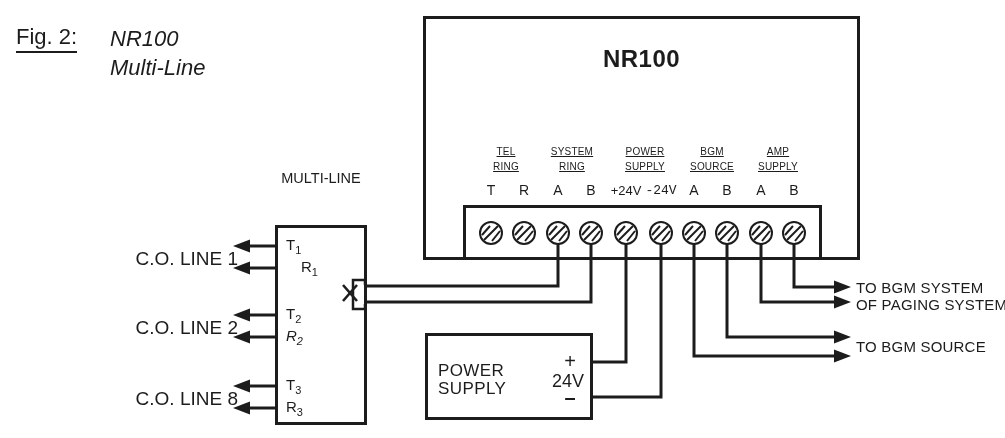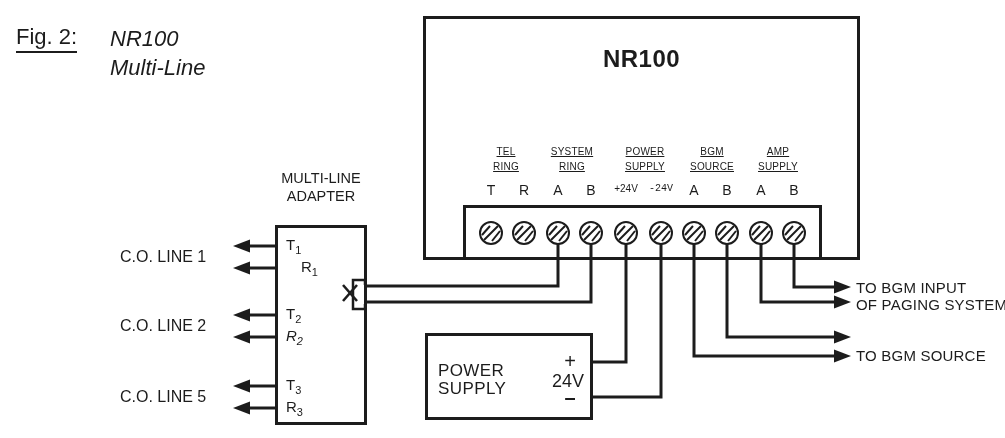--- a/index.html
+++ b/index.html
@@ -12,26 +12,26 @@
   .abs{position:absolute;white-space:nowrap;}
   .box{position:absolute;border:3px solid #1c1c1c;box-sizing:border-box;background:transparent;}
   .fig-label{left:16px;top:24px;font-size:22px;border-bottom:2px solid #1c1c1c;padding-bottom:1px;}
   .fig-title{left:110px;top:24px;font-size:22px;font-style:italic;line-height:29px;}
   .fig-title span{display:block;}
   .nr100-title{left:423px;top:45px;width:437px;text-align:center;font-size:24px;font-weight:bold;letter-spacing:0.5px;}
   .grp{font-size:10px;letter-spacing:0.2px;transform:translateX(-50%);text-decoration:underline;}
   .grp1{top:146px;}
   .grp2{top:161px;}
   .term-letter{top:182px;font-size:14px;transform:translateX(-50%);}
-  .term-volt{top:183px;font-size:10px;transform:translateX(-50%);}
+  .term-volt{top:183px;font-size:13px;transform:translateX(-50%);}
   .adpt-head{left:246px;top:170px;width:150px;text-align:center;font-size:14.5px;line-height:17.5px;}
   .adpt-head span{display:block;}
   .adpt-term{left:286px;font-size:15px;}
   .adpt-term sub{font-size:11px;}
-  .co-line{left:120px;width:112px;font-size:16px;}
+  .co-line{left:126px;width:112px;text-align:right;font-size:19px;}
   .ps-name{left:438px;font-size:17px;letter-spacing:0.4px;}
   .ps-sign{transform:translateX(-50%);}
   .out-label{left:856px;font-size:15px;letter-spacing:0.2px;}
   svg.wires{position:absolute;left:0;top:0;z-index:5;}
   .txt{z-index:6;}
 </style>
 </head>
 <body>
 
 <div class="box" style="left:423px;top:16px;width:437px;height:244px;"></div>
@@ -132,35 +132,34 @@
 <span class="abs txt term-letter" style="left:591px;">B</span>
 <span class="abs txt term-volt" style="left:626px;">+24V</span>
 <span class="abs txt term-volt" style="left:661px;font-family:Liberation Mono, monospace;">-24V</span>
 <span class="abs txt term-letter" style="left:694px;">A</span>
 <span class="abs txt term-letter" style="left:727px;">B</span>
 <span class="abs txt term-letter" style="left:761px;">A</span>
 <span class="abs txt term-letter" style="left:794px;">B</span>
 
 <div class="abs txt adpt-head">
   <span>MULTI-LINE</span>
-  <span>ADAPTER</span>
 </div>
 
 <span class="abs txt adpt-term" style="top:236px;"><span>T</span><sub>1</sub></span>
 <span class="abs txt adpt-term" style="top:258px;margin-left:15px;"><span>R</span><sub>1</sub></span>
 <span class="abs txt adpt-term" style="top:305px;"><span>T</span><sub>2</sub></span>
 <span class="abs txt adpt-term" style="top:327px;font-style:italic;"><span>R</span><sub>2</sub></span>
 <span class="abs txt adpt-term" style="top:376px;"><span>T</span><sub>3</sub></span>
 <span class="abs txt adpt-term" style="top:398px;"><span>R</span><sub>3</sub></span>
 
 <span class="abs txt co-line" style="top:248px;">C.O. LINE 1</span>
 <span class="abs txt co-line" style="top:317px;">C.O. LINE 2</span>
-<span class="abs txt co-line" style="top:388px;">C.O. LINE 5</span>
+<span class="abs txt co-line" style="top:388px;">C.O. LINE 8</span>
 
 <span class="abs txt ps-name" style="top:361px;">POWER</span>
 <span class="abs txt ps-name" style="top:379px;">SUPPLY</span>
 <span class="abs txt ps-sign" style="left:570px;top:350px;font-size:20px;">+</span>
 <span class="abs txt ps-sign" style="left:568px;top:371px;font-size:18px;">24V</span>
 <span class="abs txt ps-sign" style="left:570px;top:386px;font-size:20px;font-weight:bold;">–</span>
 
-<span class="abs txt out-label" style="top:279px;">TO BGM INPUT</span>
+<span class="abs txt out-label" style="top:279px;">TO BGM SYSTEM</span>
 <span class="abs txt out-label" style="top:296px;">OF PAGING SYSTEM</span>
-<span class="abs txt out-label" style="top:338px;margin-top:9px;">TO BGM SOURCE</span>
+<span class="abs txt out-label" style="top:338px;">TO BGM SOURCE</span>
 
 </body></html>

